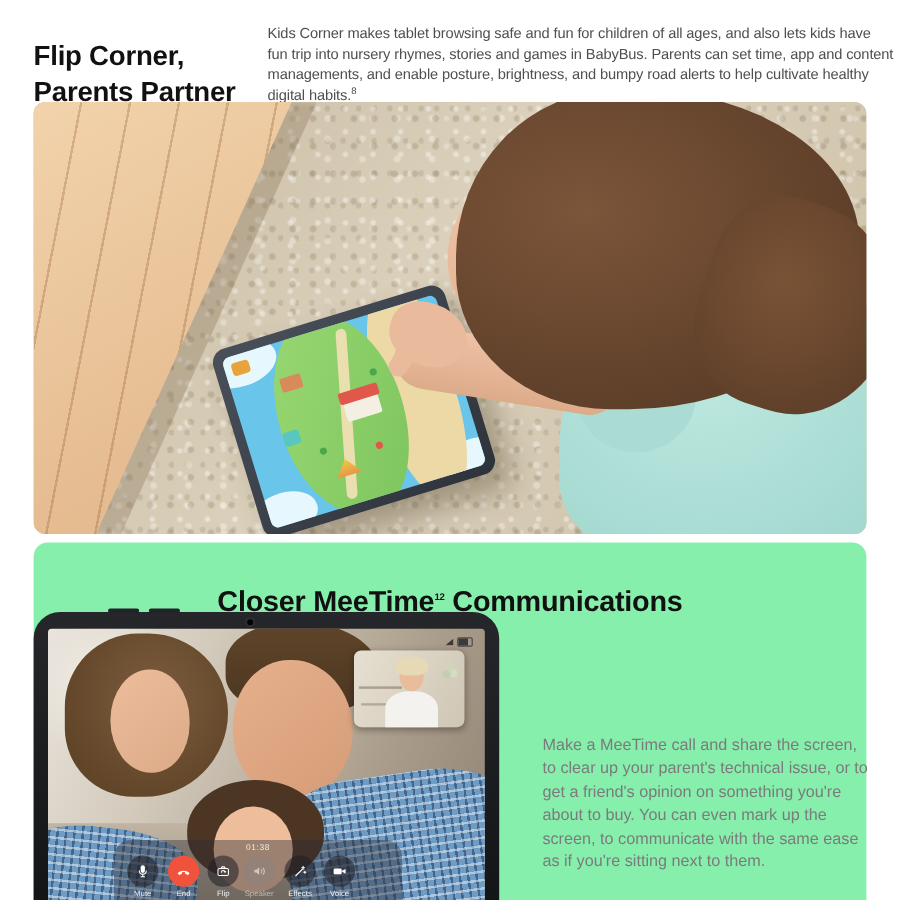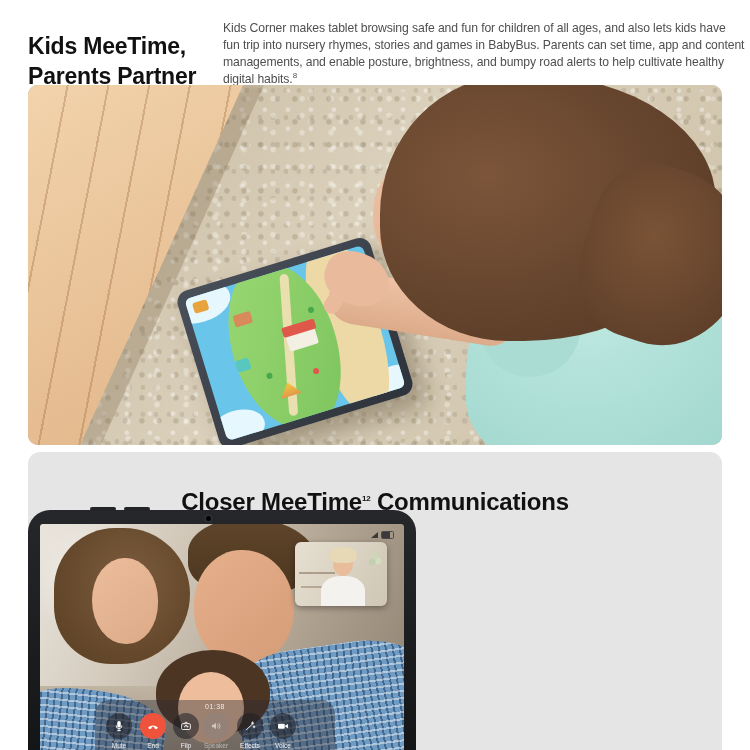--- a/index.html
+++ b/index.html
@@ -75,21 +75,21 @@
   .g-house:before{content:"";position:absolute;left:-2px;top:-9px;right:-2px;height:10px;
     background:#e0584a;border-radius:2px;}
   .g-tent{position:absolute;left:34%;top:74%;width:22px;height:14px;
     background:linear-gradient(#f4c83e,#e2964a);clip-path:polygon(50% 0,100% 100%,0 100%);}
   .g-teal{position:absolute;left:16%;top:50%;width:14px;height:12px;background:#58c7c0;border-radius:3px;}
   .g-hut{position:absolute;left:22%;top:20%;width:18px;height:12px;background:#d98a5a;border-radius:2px;}
   .g-dot{position:absolute;width:6px;height:6px;border-radius:50%;}
 
   
   .panel{position:absolute;left:28px;top:452px;width:694px;height:298px;
-    background:#e5e5e5;border-radius:12px 12px 0 0;}
+    background:#86efac;border-radius:12px 12px 0 0;}
   .mt-title{position:absolute;left:0;right:0;top:16px;text-align:center;
     font-size:24px;font-weight:700;color:#111;letter-spacing:-0.2px;}
   .mt-desc{position:absolute;left:424px;top:145px;width:274px;font-size:13.5px;
     line-height:19.5px;color:#7b7b7b;}
 
   
   .tablet2{position:absolute;left:0;top:58px;width:388px;height:240px;
     background:linear-gradient(180deg,#26272a,#141517);border-radius:22px 22px 0 0;}
   .t2btn{position:absolute;top:-3px;width:26px;height:4px;background:#232427;border-radius:2px;}
   .t2cam{position:absolute;left:178px;top:6px;width:5px;height:5px;border-radius:50%;
@@ -155,21 +155,21 @@
   .cbtn.disabled{background:rgba(130,130,135,.30);}
   .cbtn.disabled svg{opacity:.55;}
   .clabel{position:absolute;top:42px;width:44px;text-align:center;
     font-size:6.5px;color:#f2f2f2;}
   .clabel.dim{color:rgba(242,242,242,.55);}
 </style>
 </head>
 <body>
 
 <h2 class="kc-title">
-  <span>Kids MeeTime,</span><br>
+  <span>Flip Corner,</span><br>
   <span>Parents Partner</span>
 </h2>
 <p class="kc-desc"><span>Kids Corner makes tablet browsing safe and fun for children of all ages, and also lets kids have fun trip into nursery rhymes, stories and games in BabyBus. Parents can set time, app and content managements, and enable posture, brightness, and bumpy road alerts to help cultivate healthy digital habits.</span><sup>8</sup></p>
 
 <figure class="photo1" style="margin:0;">
   <div class="carpet"></div>
   <div class="carpet-shade"></div>
   <div class="wood"></div>
   <div class="rug-edge"></div>
 
@@ -295,13 +295,14 @@
                 <rect x="3.5" y="8" width="11.5" height="8.5" rx="2"></rect>
                 <path d="M15.5 11.5l5-2.8v7l-5-2.8z"></path>
               </svg>
             </span>
         </button>
         <div class="clabel" style="left:166px;">Voice</div>
       </div>
     </div>
   </div>
 
+  <p class="mt-desc">Make a MeeTime call and share the screen, to clear up your parent's technical issue, or to get a friend's opinion on something you're about to buy. You can even mark up the screen, to communicate with the same ease as if you're sitting next to them.</p>
 </section>
 
 </body></html>

